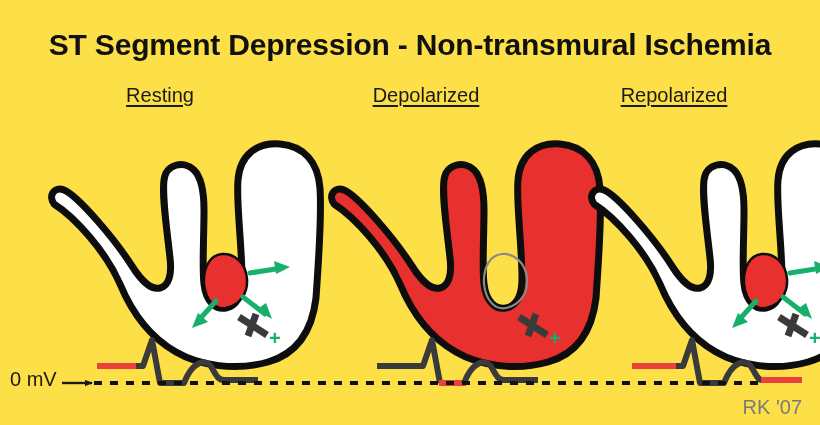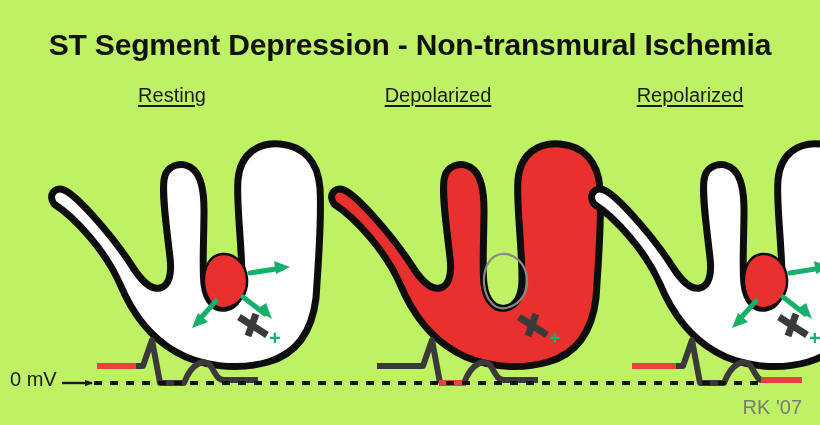--- a/index.html
+++ b/index.html
@@ -5,21 +5,21 @@
 <style>
   html, body {
     margin: 0;
     padding: 0;
     background: #f5f5f5;
   }
   #figure {
     position: relative;
     width: 820px;
     height: 425px;
-    background: #bef264;
+    background: #fde047;
     overflow: hidden;
     font-family: "Liberation Sans", sans-serif;
   }
   #title {
     position: absolute;
     top: 28px;
     left: 0;
     width: 820px;
     text-align: center;
     font-size: 30px;
@@ -31,23 +31,23 @@
   .panel-label {
     position: absolute;
     top: 84px;
     text-align: center;
     font-size: 20px;
     color: #1a1a1a;
     text-decoration: underline;
     text-underline-offset: 3px;
     white-space: nowrap;
   }
-  .panel-label.p0 { left: 52px;  width: 240px; }
-  .panel-label.p1 { left: 318px; width: 240px; }
-  .panel-label.p2 { left: 570px; width: 240px; }
+  .panel-label.p0 { left: 40px;  width: 240px; }
+  .panel-label.p1 { left: 306px; width: 240px; }
+  .panel-label.p2 { left: 554px; width: 240px; }
 
   .panel-svg {
     position: absolute;
     top: 0;
     left: 0;
   }
   #mv-label {
     position: absolute;
     left: 10px;
     top: 368px;

